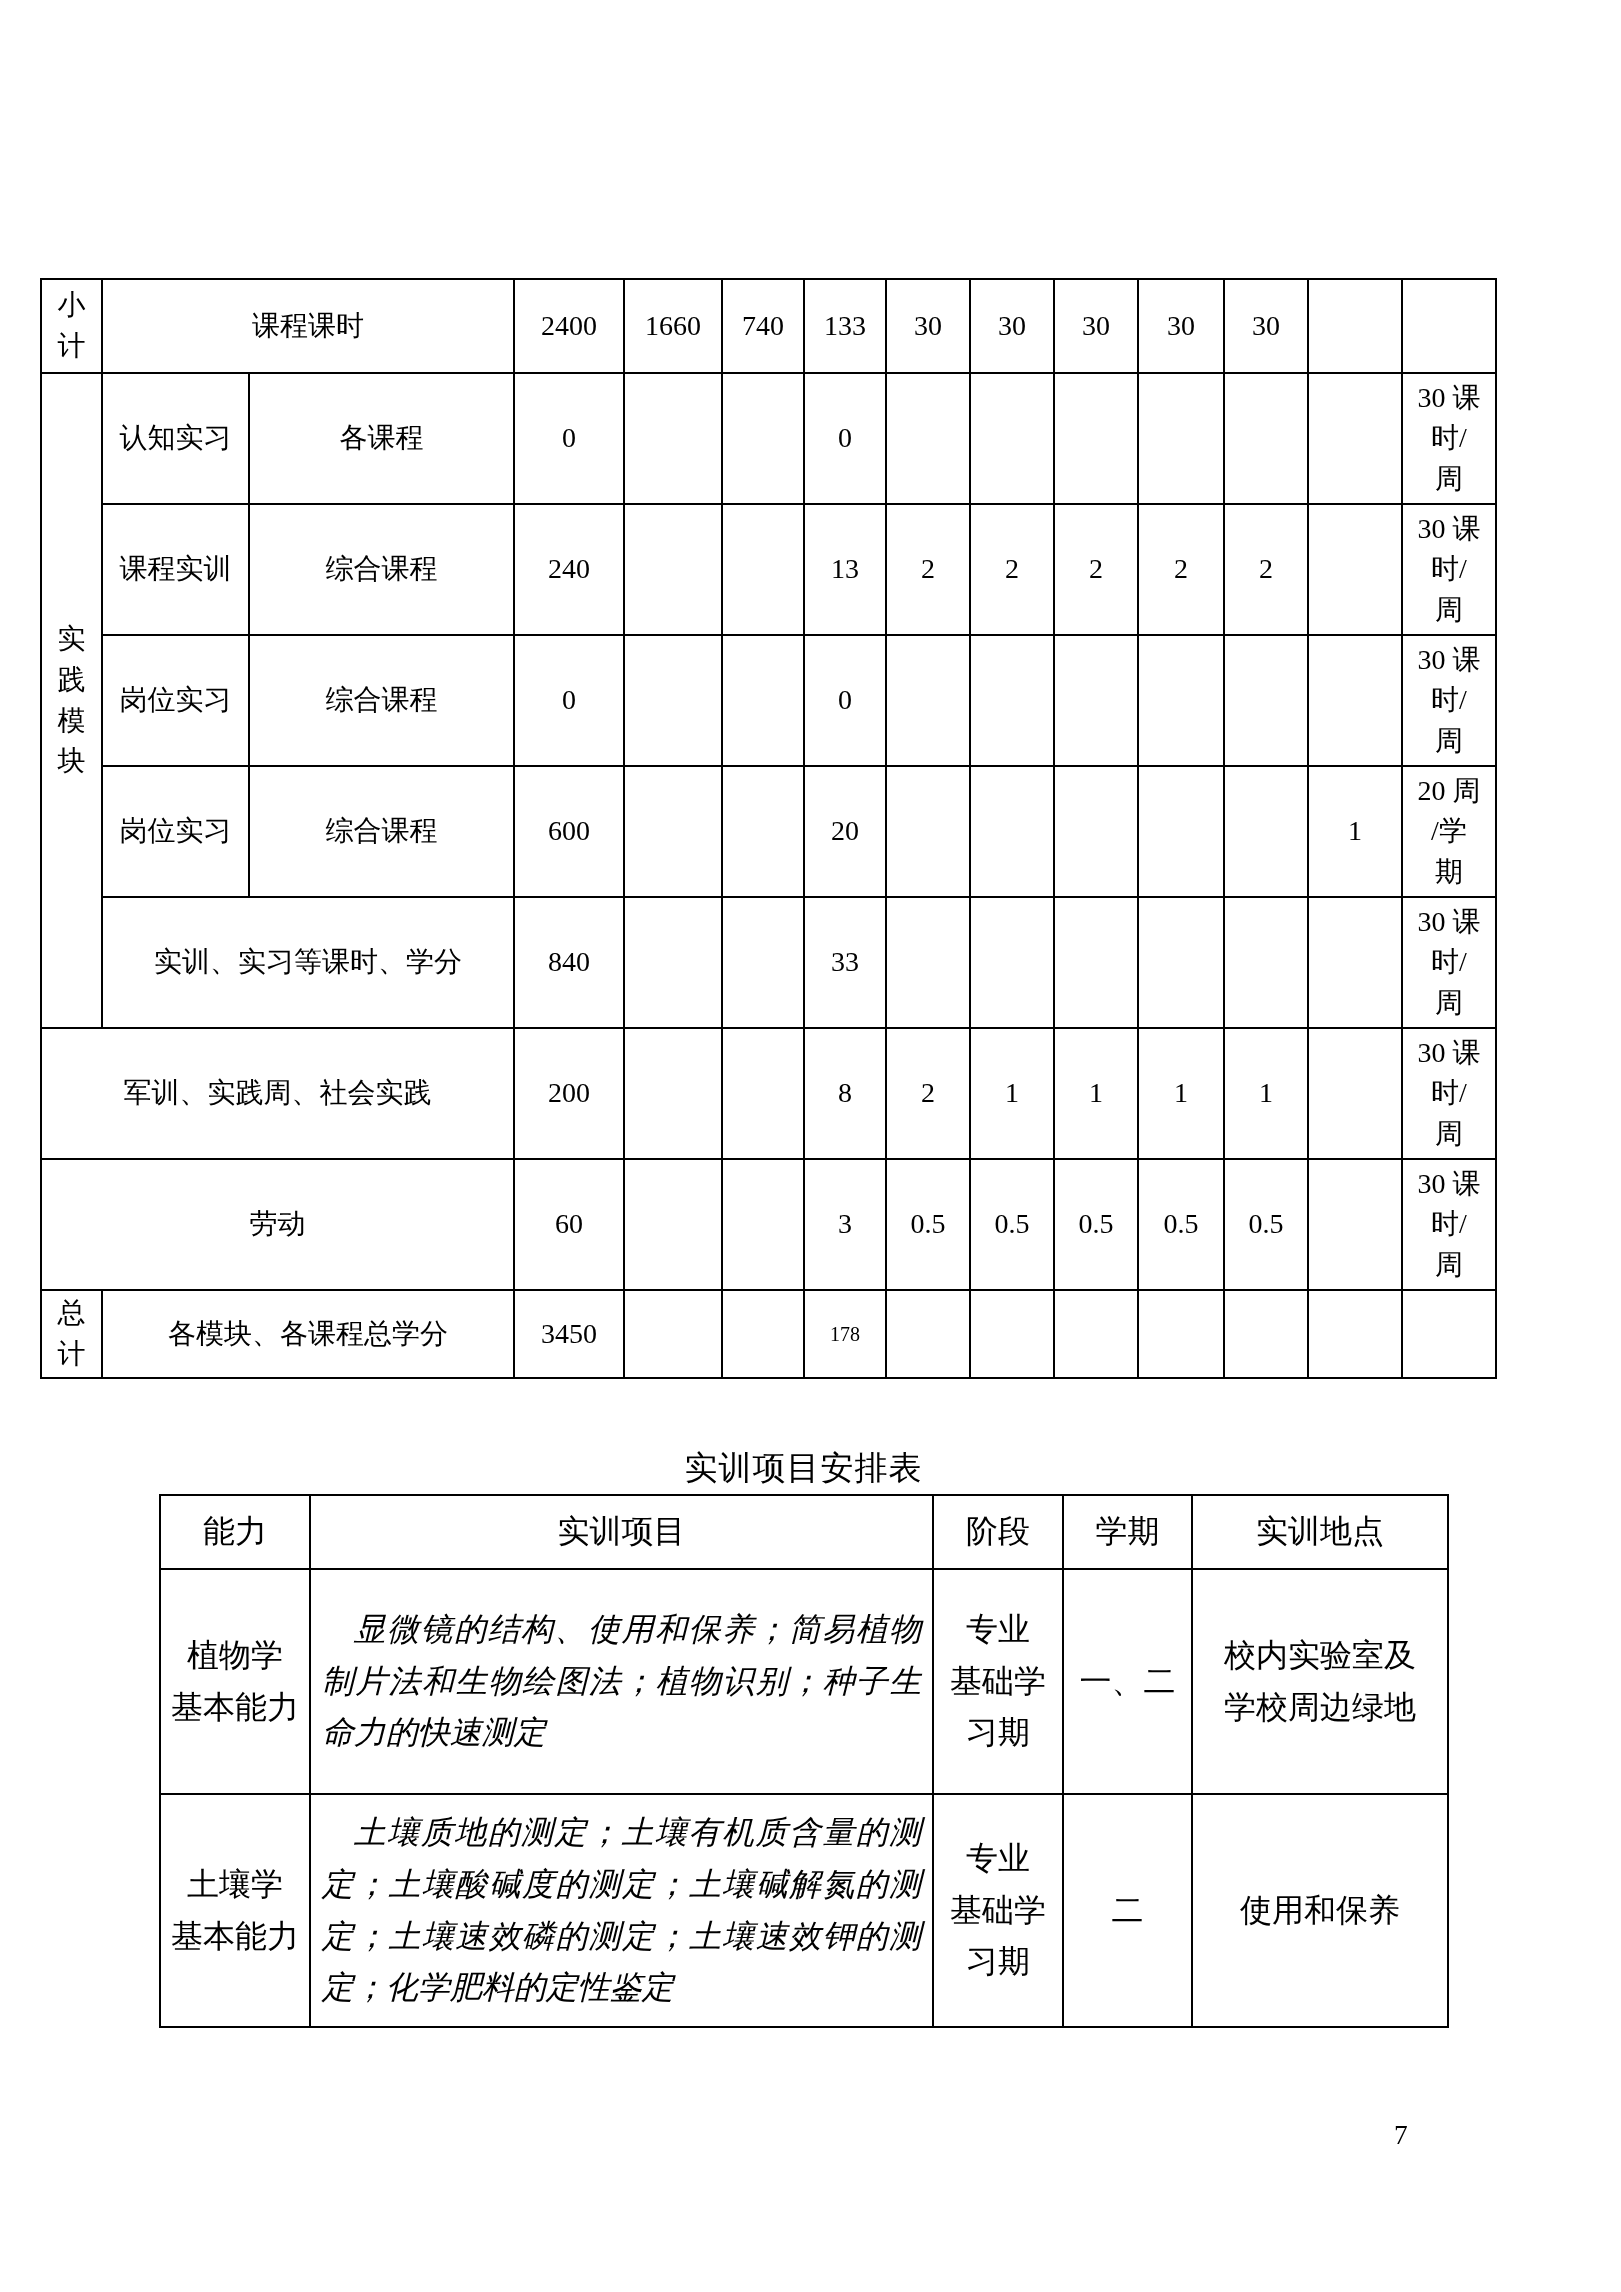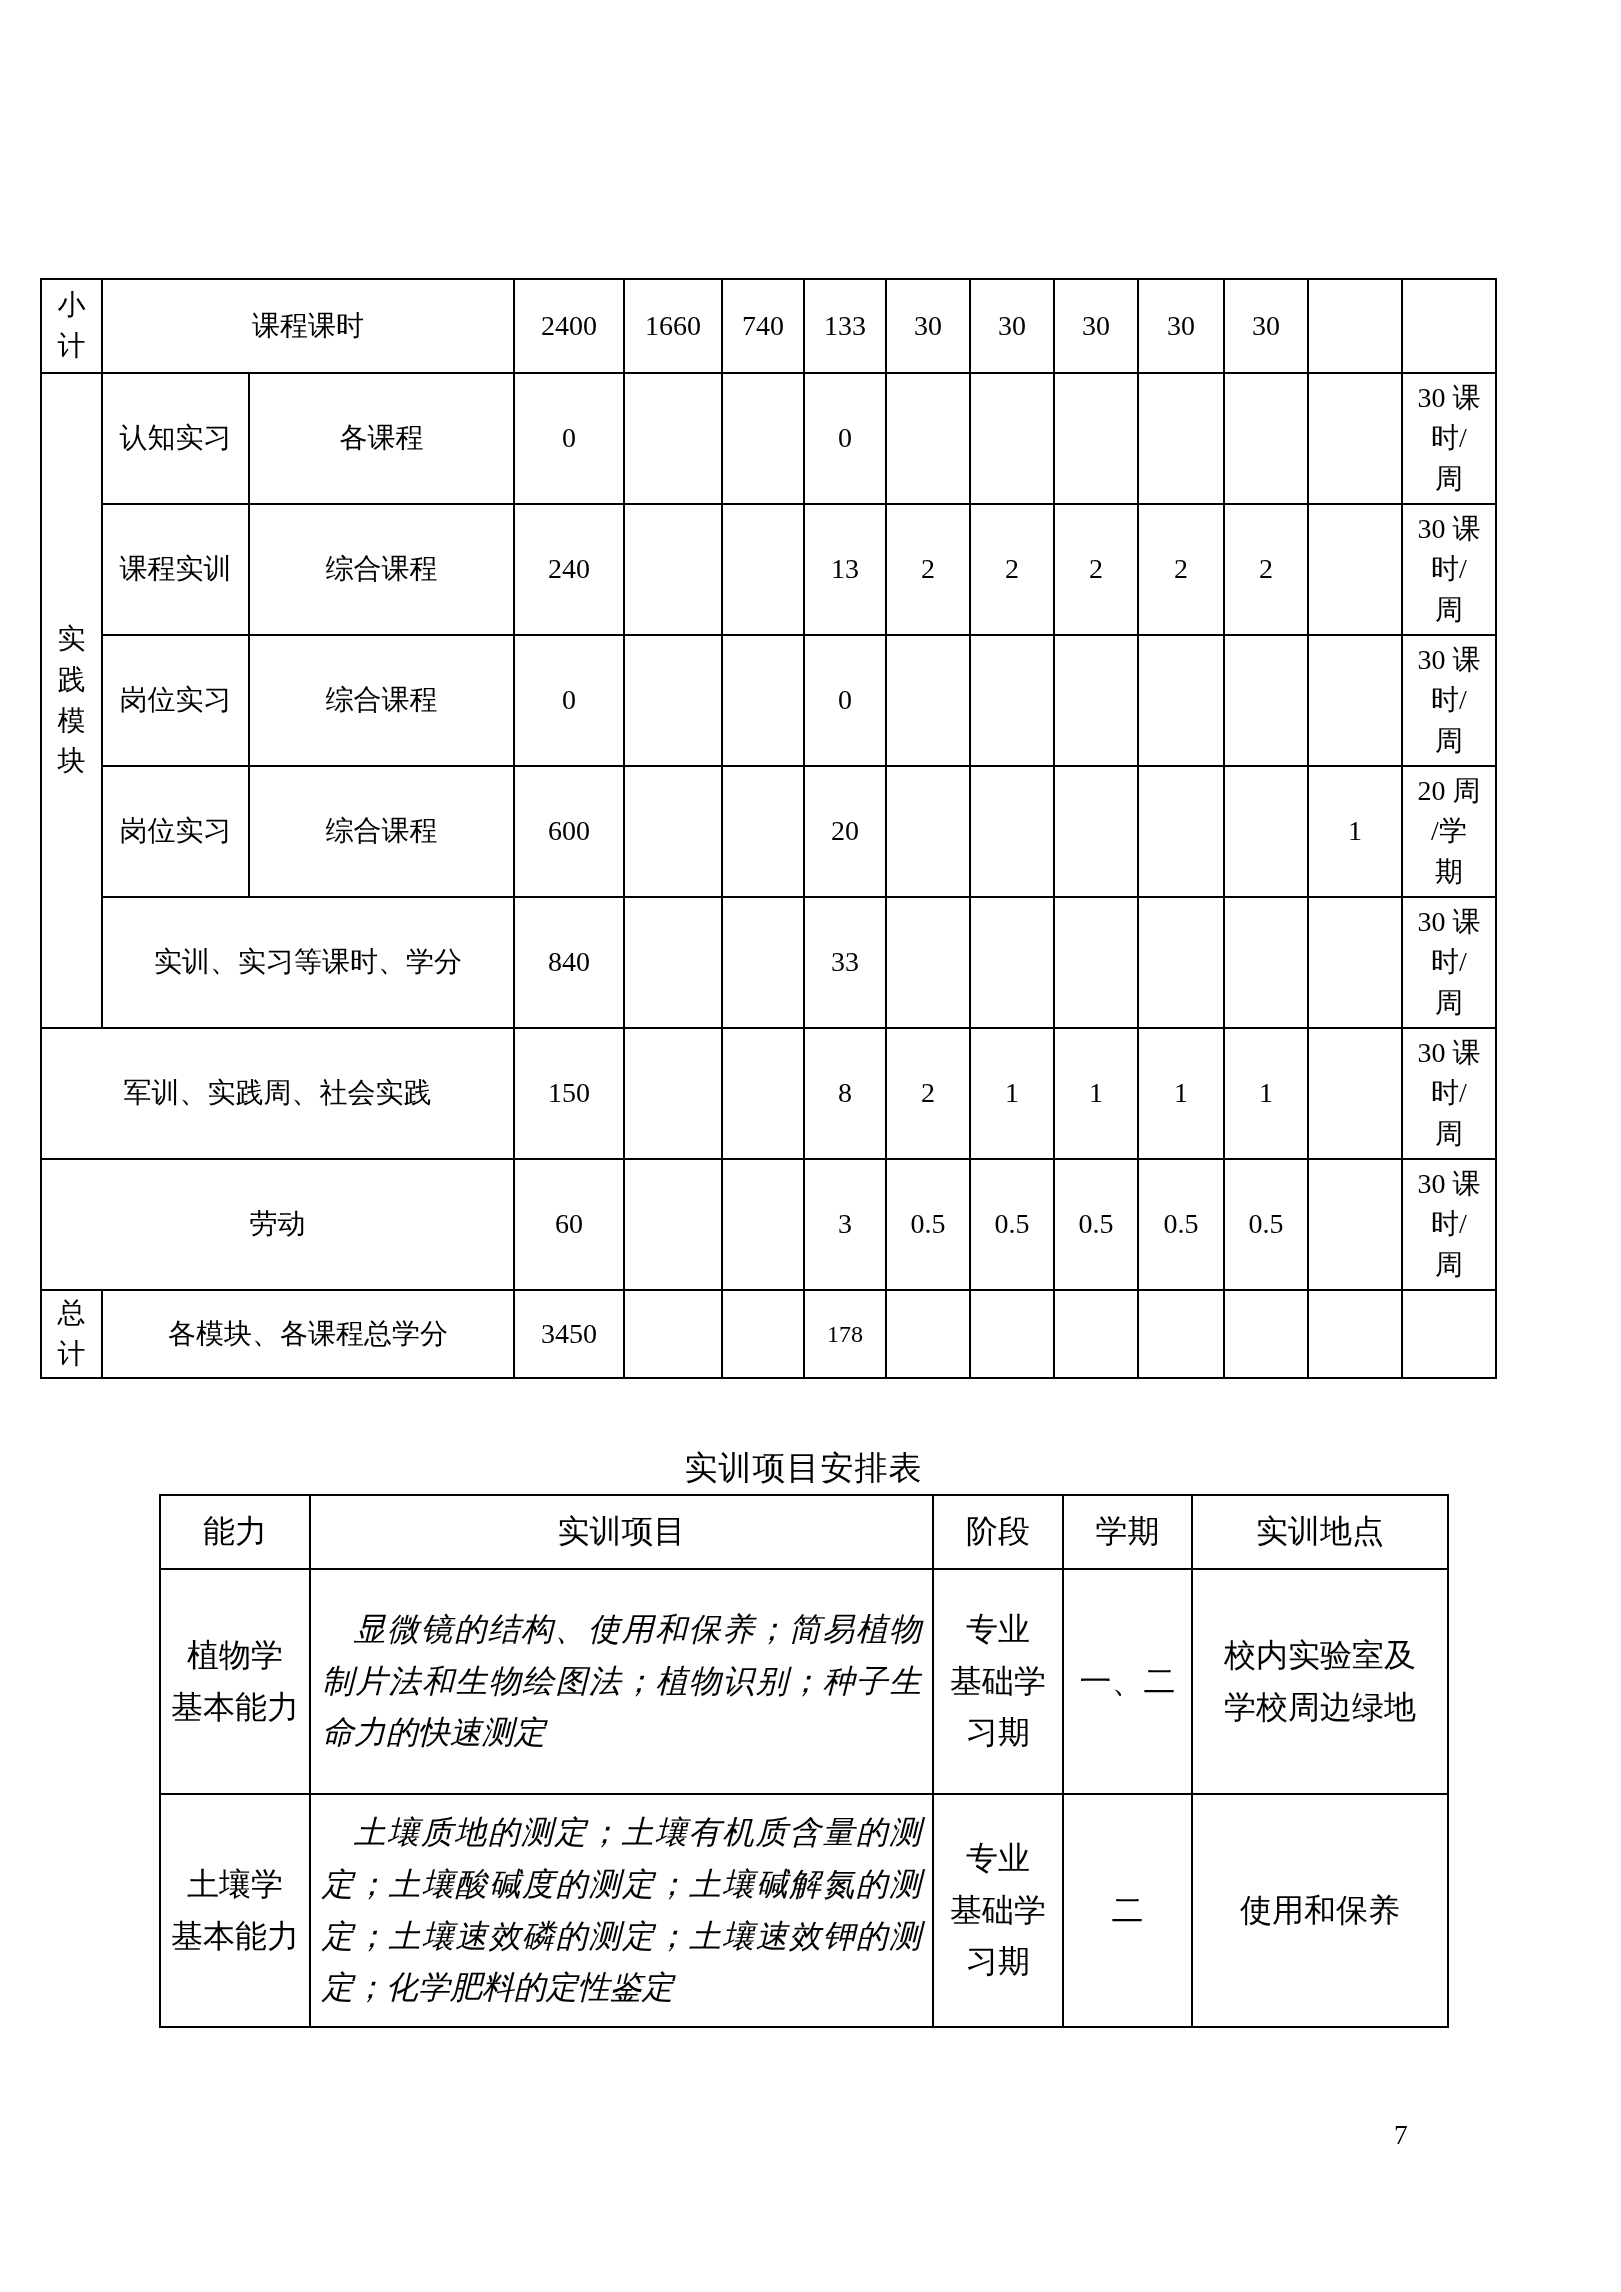--- a/index.html
+++ b/index.html
@@ -32,21 +32,21 @@
   .t1 { left:40px; top:278px; width:1457px; font-size:28px; }
   .t1 td { line-height:1.45; padding:0 3.9px; }
   .t1 tr.r1 { height:94px; }
   .t1 tr.rmid { height:131px; }
   .t1 tr.r9 { height:88px; }
   .t1 tr.thick td { border-top-width:2.9px; }
   .t1 tr.r9 td { border-bottom-width:2.9px; }
   .stack2 { line-height:1.5; }
   .stack4 { line-height:1.66; }
   .note { line-height:1.5; padding:0 2px; }
-  .small { font-size:24px; }
+  .small { font-size:20px; }
 
   
   .t2-title {
     position:absolute; left:159px; top:1446px; width:1289px;
     text-align:center; font-size:33px; font-weight:normal;
     letter-spacing:1px;
   }
   .t2 { left:159px; top:1494px; width:1289px; font-size:32px; }
   .t2 th, .t2 td {
     border-top-width:2.9px; border-bottom-width:2.9px;
@@ -195,21 +195,21 @@
         <td></td>
         <td></td>
         <td></td>
         <td class="note">30 课
 时/
 周</td>
       </tr>
 
       <tr class="rmid thick">
         <td colspan="3">军训、实践周、社会实践</td>
-        <td>150</td>
+        <td>200</td>
         <td></td>
         <td></td>
         <td>8</td>
         <td>2</td>
         <td>1</td>
         <td>1</td>
         <td>1</td>
         <td>1</td>
         <td></td>
         <td class="note">30 课

